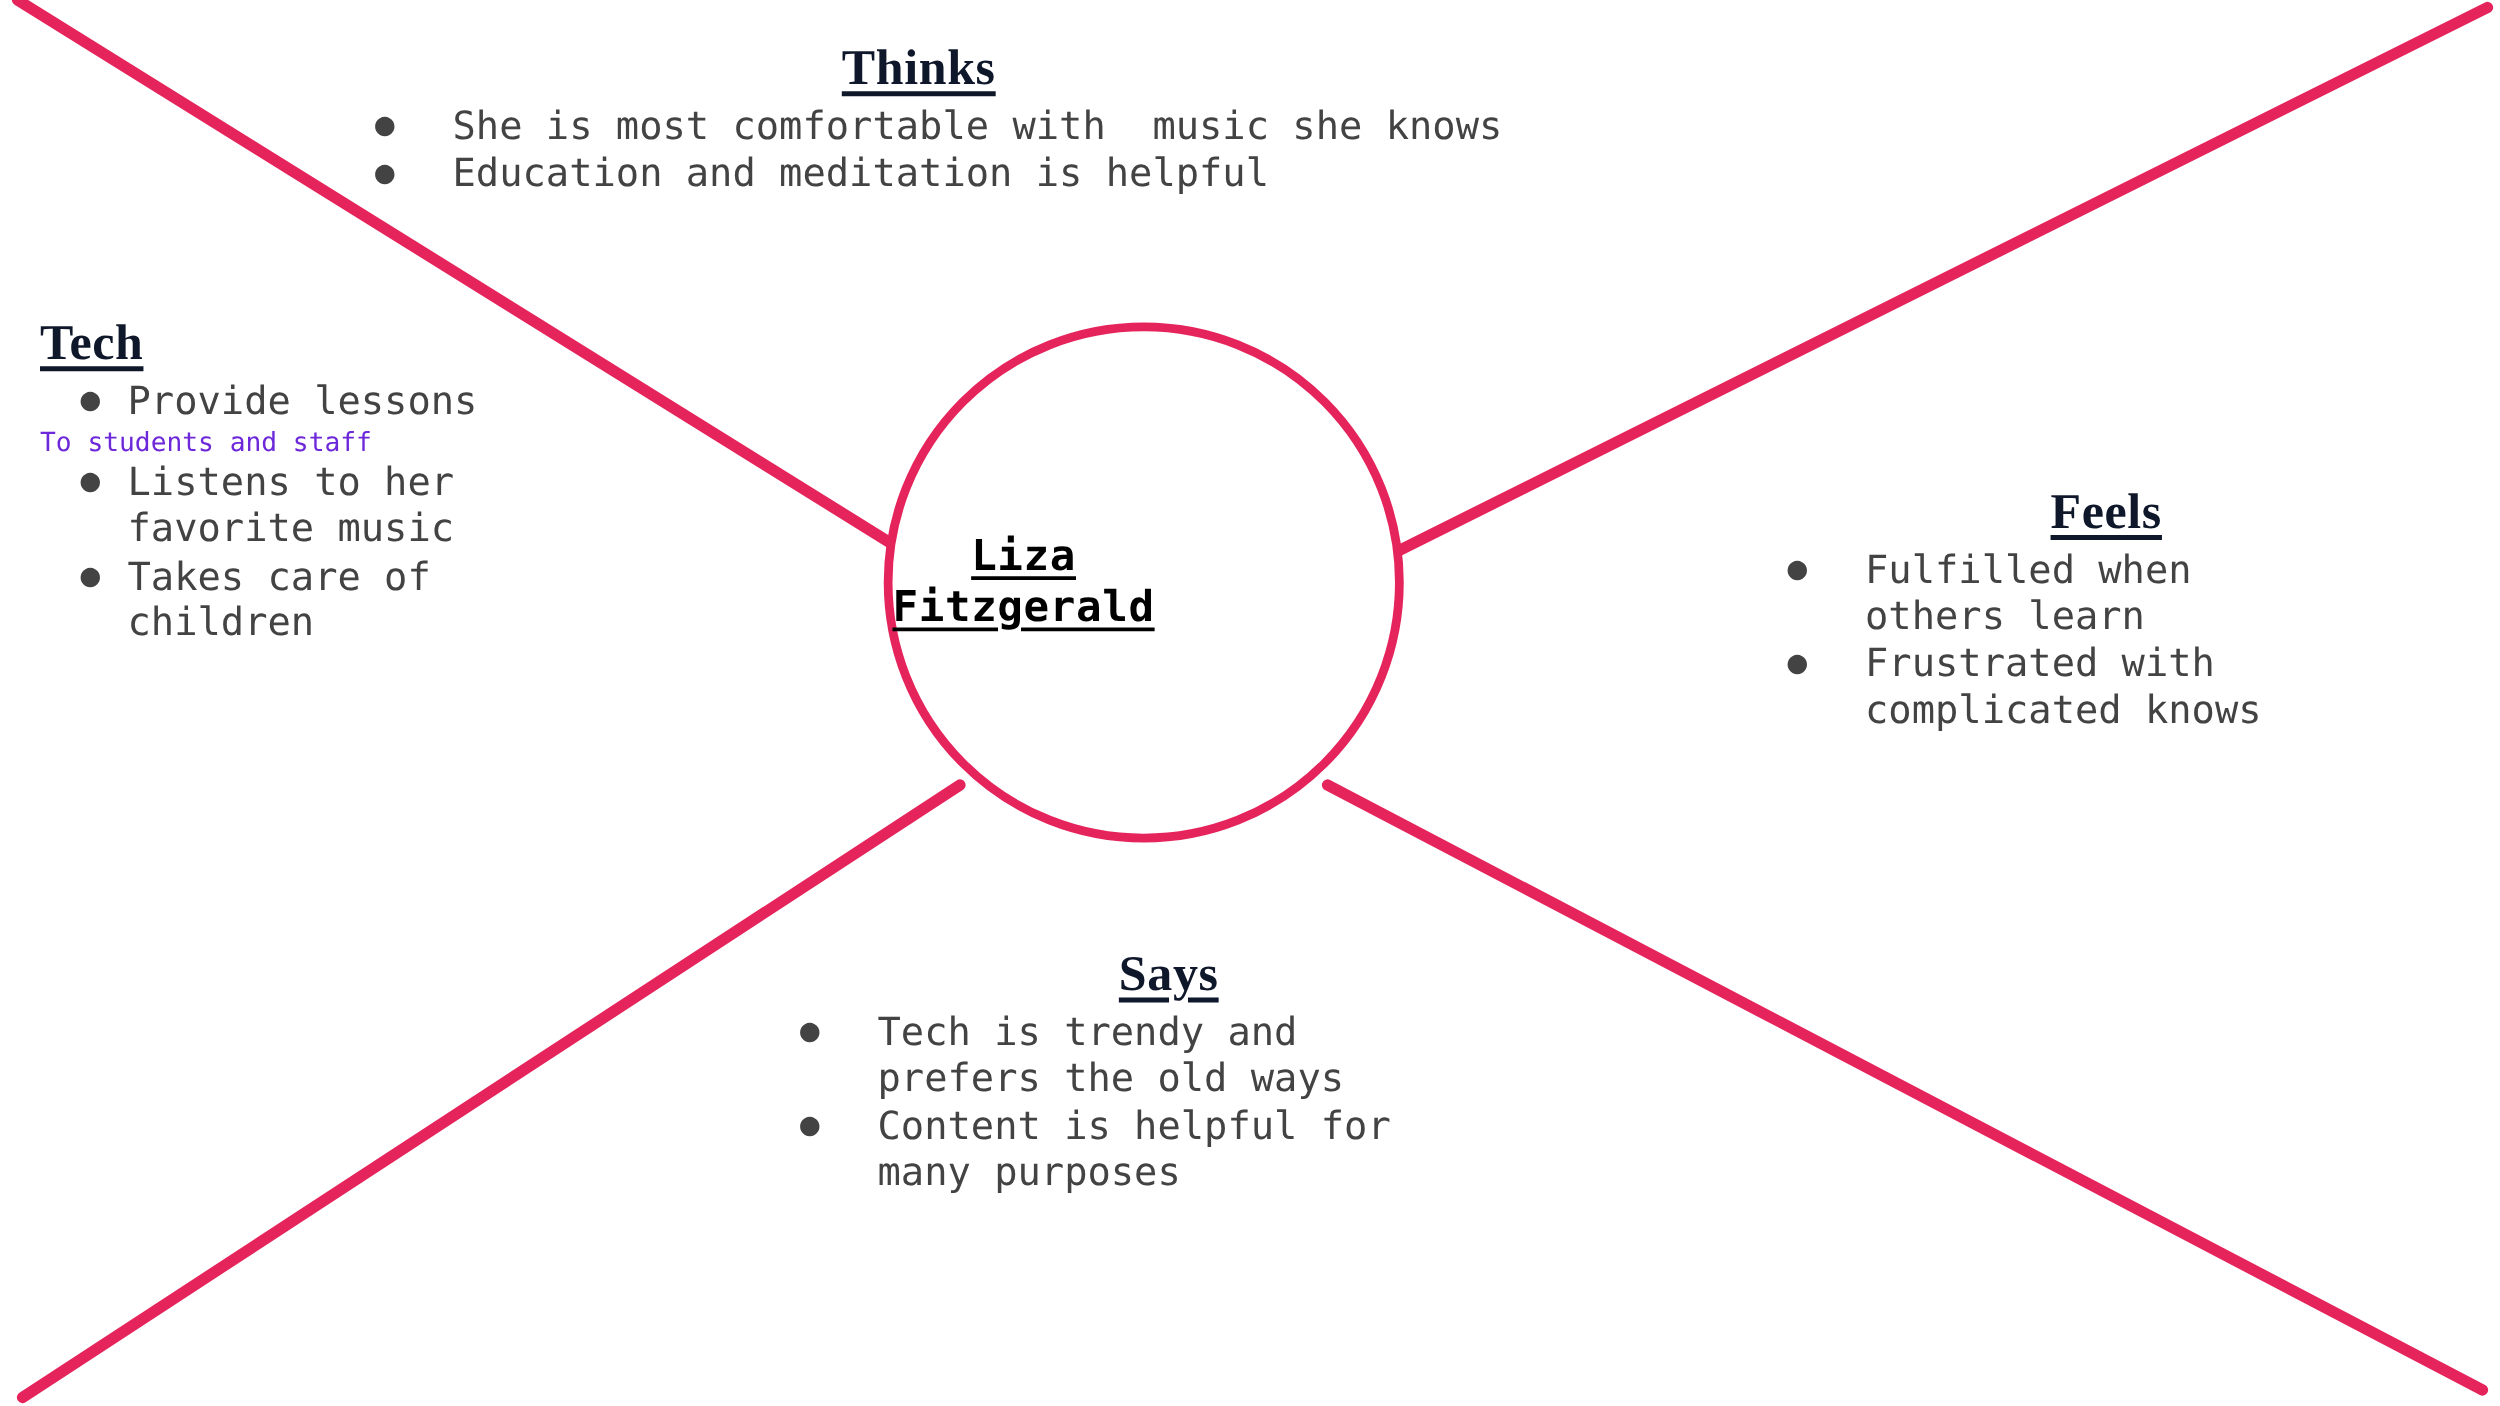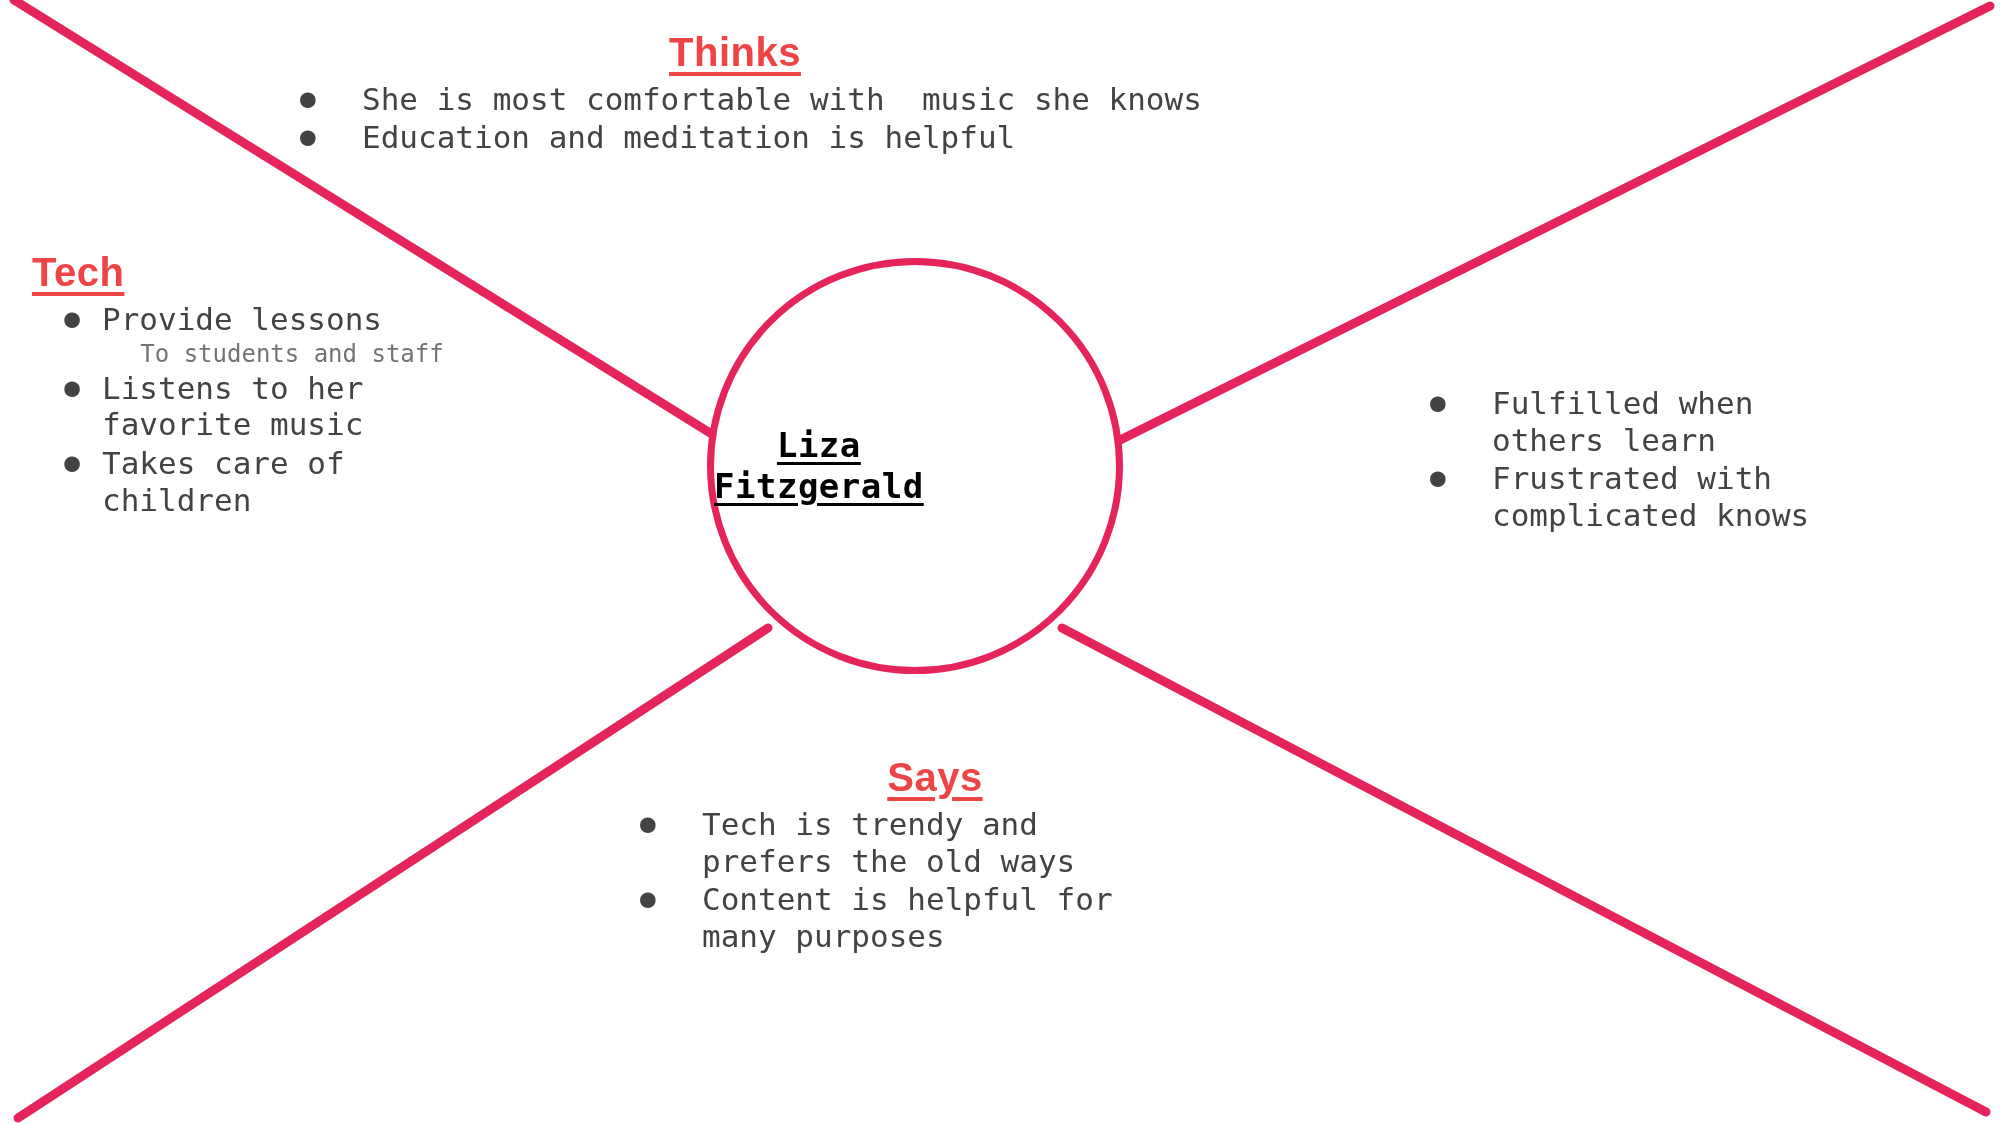--- a/index.html
+++ b/index.html
@@ -58,24 +58,24 @@
     text-underline-offset: 5px;
     text-decoration-thickness: 3px;
   }
 
   
   .section {
     position: absolute;
   }
 
   .sec-heading {
-    font-family: Liberation Sans, sans-serif;
+    font-family: Liberation Serif, serif;
     font-weight: bold;
     font-size: 40px;
-    color: #ef4444;
+    color: #0f172a;
     text-decoration: underline;
     text-underline-offset: 6px;
     text-decoration-thickness: 4px;
     letter-spacing: 0.5px;
     white-space: nowrap;
   }
 
   .bullets {
     list-style: none;
     margin: 0;
@@ -124,26 +124,25 @@
     top: 250px;
     width: 520px;
   }
   #sec-does .sec-heading {
     margin: 0 0 6px 0;
   }
   #sec-does .bullet-row { margin-bottom: 2px; }
   #sec-does .bullet-dot { width: 70px; text-align: right; padding-right: 22px; box-sizing: border-box; }
   #sec-does .free-line {
     font-family: "DejaVu Sans Mono", monospace;
-    font-size: 24px;
-    color: #737373;
+    font-size: 21px;
+    color: #6d28d9;
     line-height: 1.18;
     white-space: pre;
     margin-bottom: 2px;
-    text-align: center;
   }
 
   
   #sec-feels {
     left: 1430px;
     top: 385px;
     width: 540px;
   }
   #sec-feels .sec-heading {
     text-align: center;
@@ -221,20 +220,21 @@
       </li>
       <li class="bullet-row">
         <span class="bullet-dot">●</span>
         <span class="bullet-text">Takes care of
 children</span>
       </li>
     </ul>
   </div>
 
   <div class="section" id="sec-feels">
+    <div class="sec-heading">Feels</div>
     <ul class="bullets">
       <li class="bullet-row">
         <span class="bullet-dot">●</span>
         <span class="bullet-text">Fulfilled when
 others learn</span>
       </li>
       <li class="bullet-row">
         <span class="bullet-dot">●</span>
         <span class="bullet-text">Frustrated with
 complicated knows</span>

